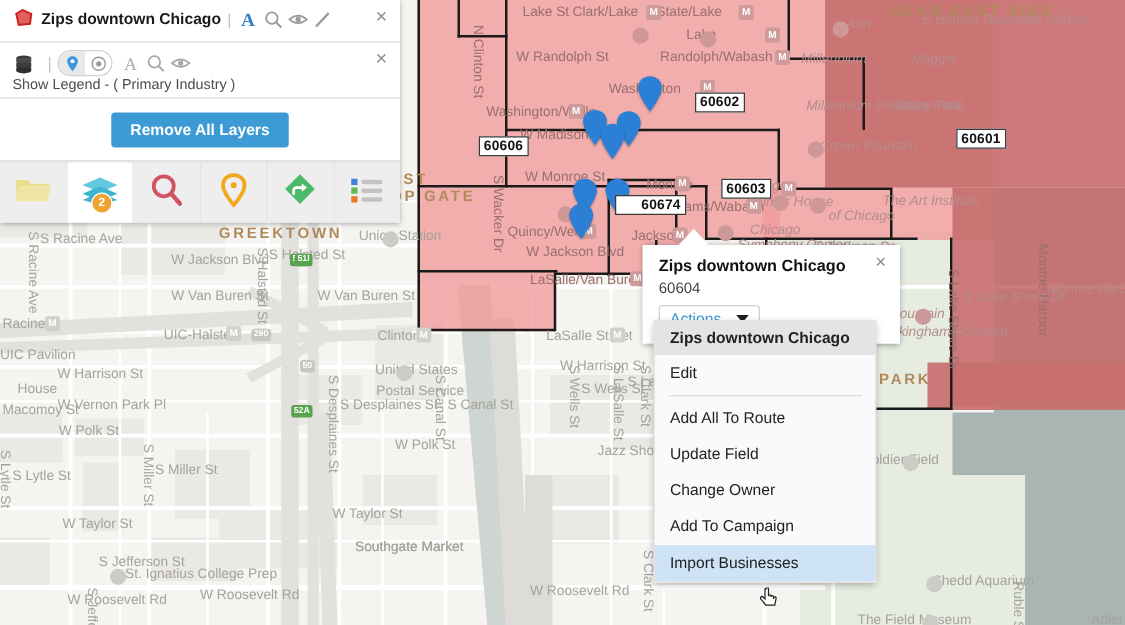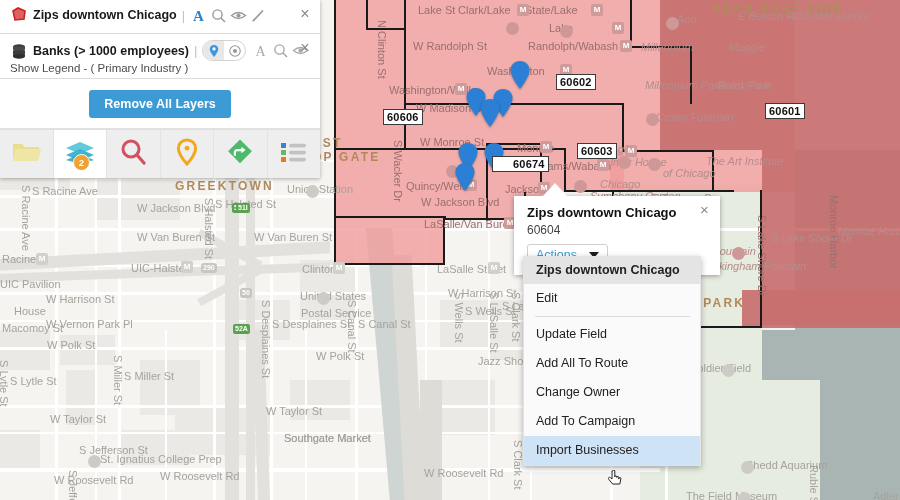--- a/index.html
+++ b/index.html
@@ -471,21 +471,20 @@
     <div class="layer-row" style="flex-direction:column;padding-bottom:4px;">
       <div class="lr-main" style="width:100%;">
         <span class="lyr-icon">
           <svg viewBox="0 0 18 18" width="18" height="18">
             <ellipse cx="9" cy="4.4" rx="6" ry="2.1" fill="#3c3c3c"></ellipse>
             <path d="M3 4.4 v3 a6 2.1 0 0 0 12 0 v-3" fill="#4a4a4a"></path>
             <path d="M3 8.4 v3 a6 2.1 0 0 0 12 0 v-3" fill="#3c3c3c"></path>
             <path d="M3 12.2 v2.4 a6 2.1 0 0 0 12 0 v-2.4" fill="#2e2e2e"></path>
           </svg>
         </span>
-        <span class="lyr-name">Banks (&gt; 1000 employees)</span>
         <span class="sep">|</span>
         <span class="toggle-grp">
           <span class="tg on">
             <svg viewBox="0 0 14 16" width="12" height="14">
               <path d="M7 1 C4 1 2 3.1 2 5.6 C2 9 7 15 7 15 C7 15 12 9 12 5.6 C12 3.1 10 1 7 1 Z" fill="#3f96e0"></path>
               <circle cx="7" cy="5.6" r="1.9" fill="#fff"></circle>
             </svg>
           </span>
           <span class="tg">
             <svg viewBox="0 0 16 16" width="14" height="14">
@@ -590,22 +589,22 @@
       </div>
       <span class="popup-x">×</span>
     </div>
   </div>
 
   <div class="menu">
     <div class="menu-head">Zips downtown Chicago</div>
     <div id="menu-items">
         <div class="menu-item">Edit</div>
         <div class="menu-div"></div>
+        <div class="menu-item">Add All To Route</div>
         <div class="menu-item">Update Field</div>
-        <div class="menu-item">Add All To Route</div>
         <div class="menu-item">Change Owner</div>
         <div class="menu-item">Add To Campaign</div>
         <div class="menu-item hl">Import Businesses</div>
       </div>
   </div>
 
   <div class="cursor-hand">
     <svg viewBox="0 0 16 18" width="16" height="18">
       <path d="M4 1 v8 l-1.6 -1.4 a1.2 1.2 0 0 0 -1.7 1.7 L4.6 14 h7.2 l1.1 -5.4 a1 1 0 0 0 -1.9 -.5 l-.2 1 v-1.6 a1 1 0 0 0 -2 0 v-.6 a1 1 0 0 0 -2 0 V1 a1 1 0 0 0 -2 0 Z" fill="#fff" stroke="#222" stroke-width="1"></path>
     </svg>

